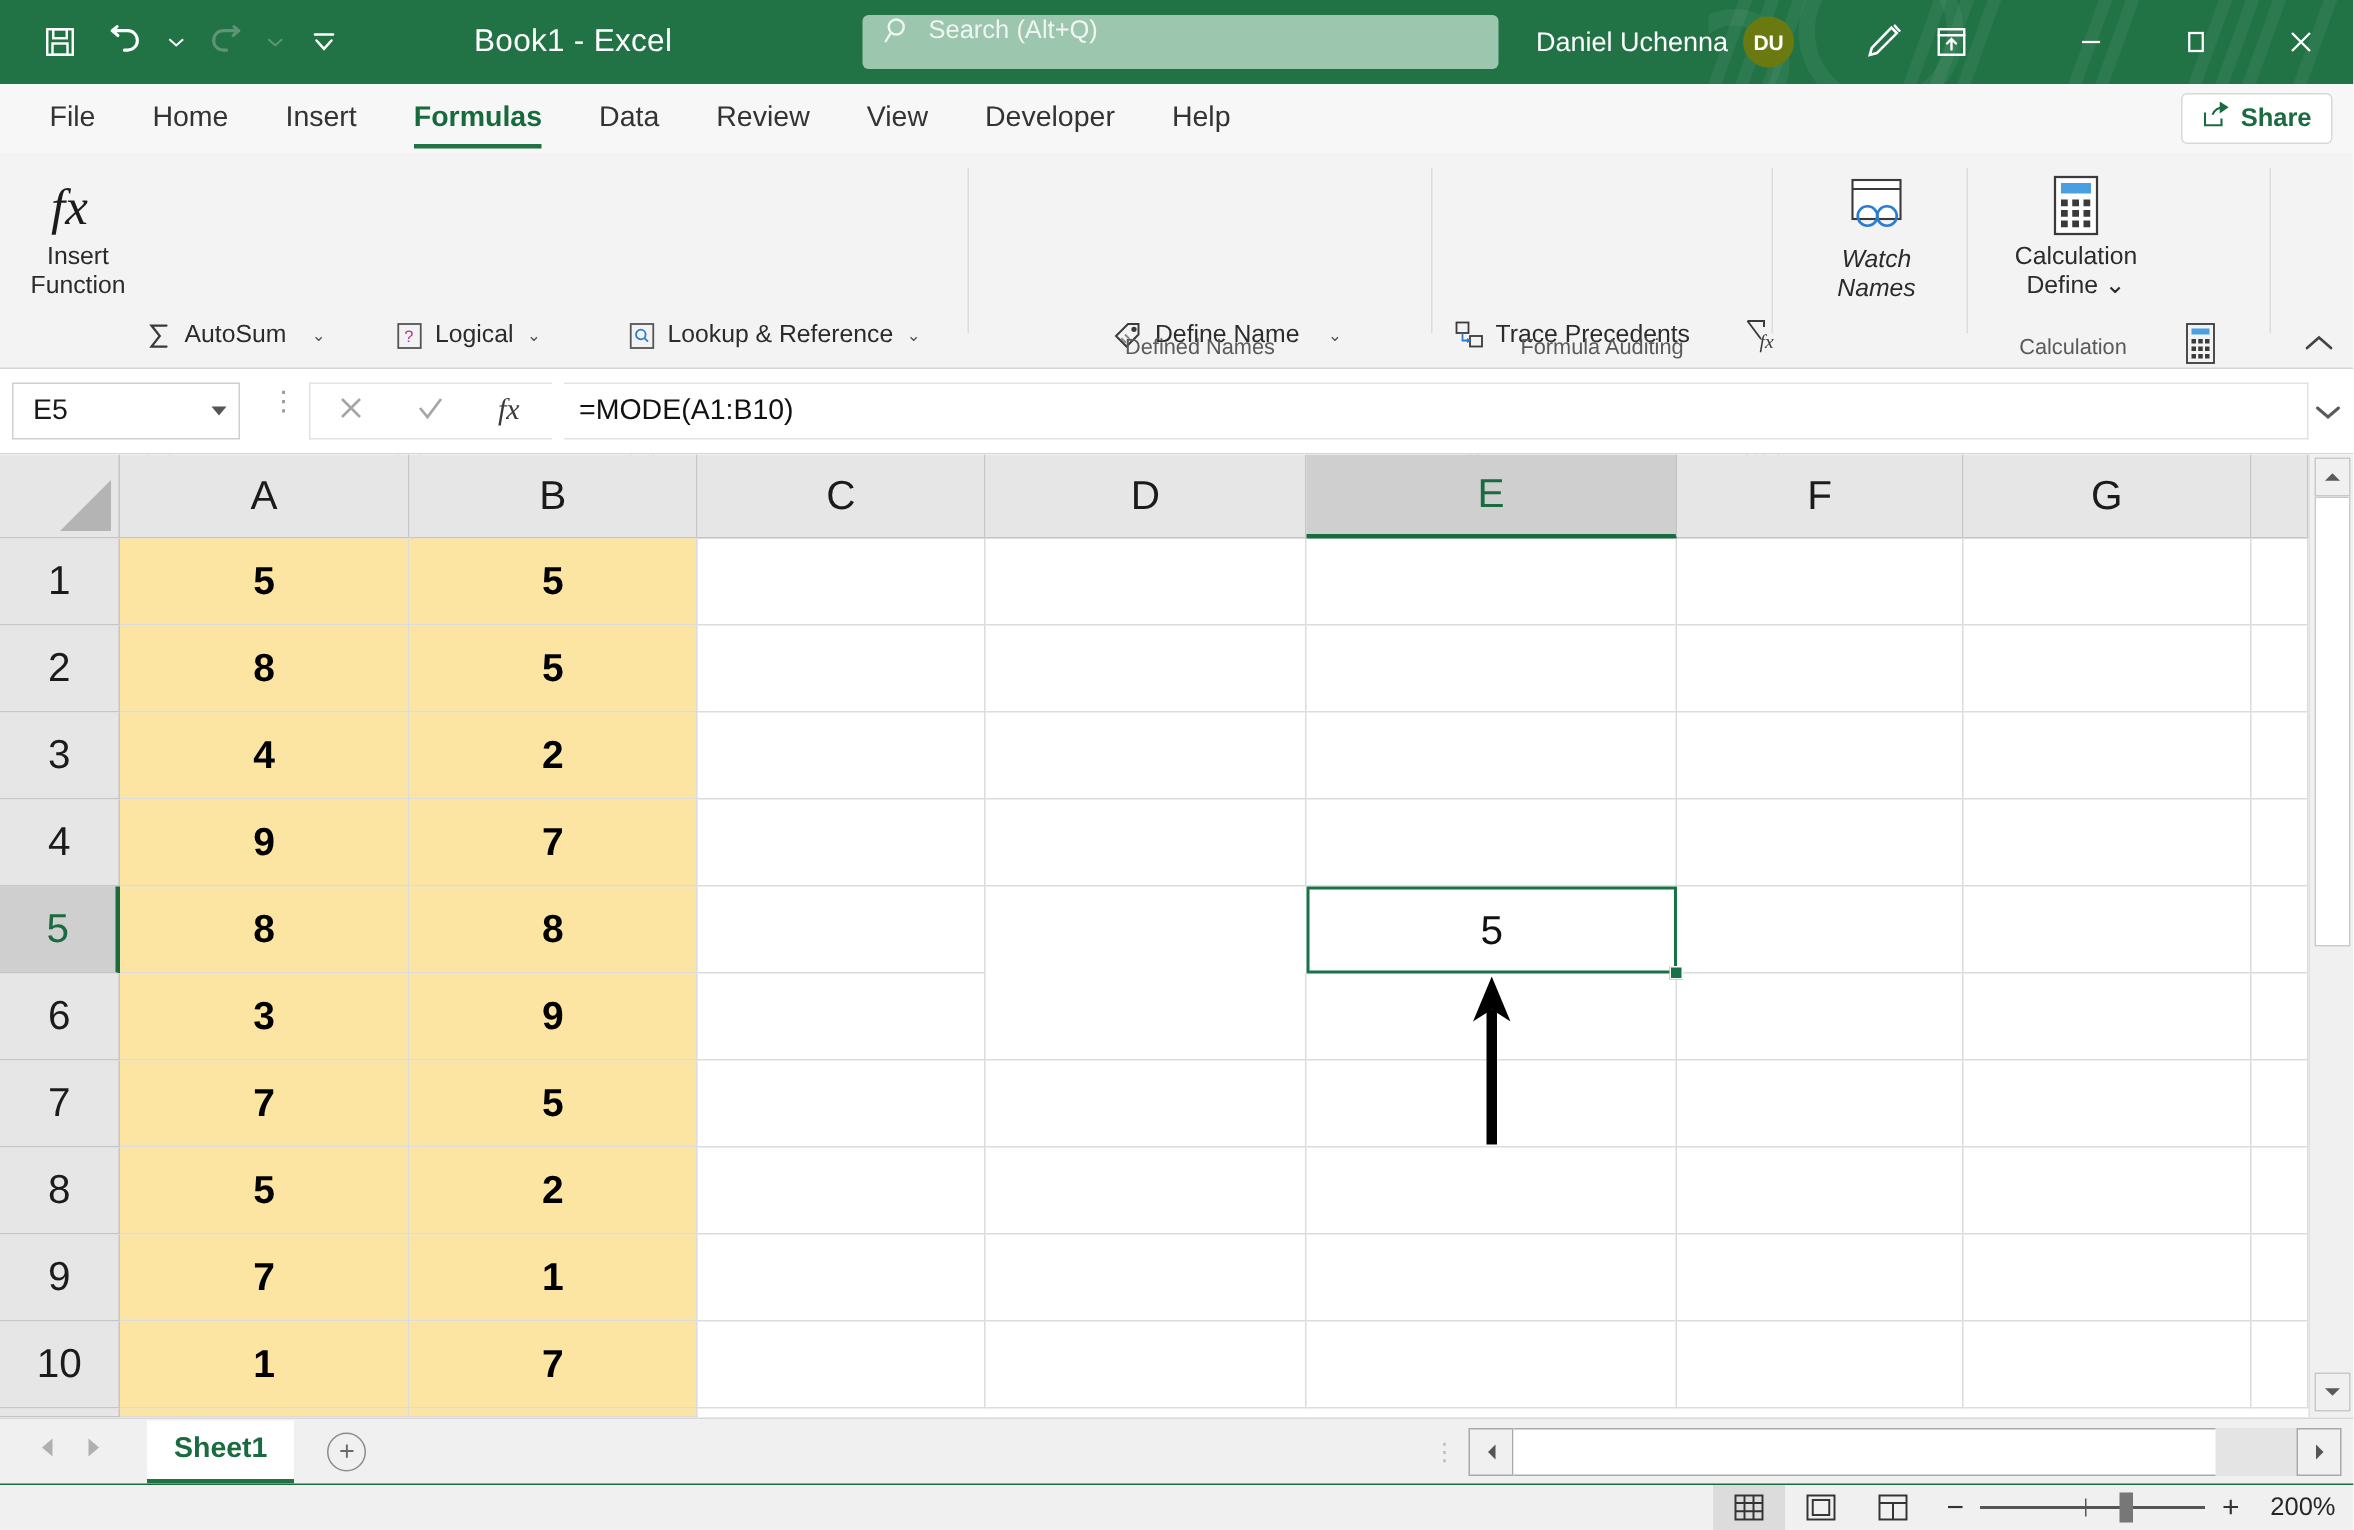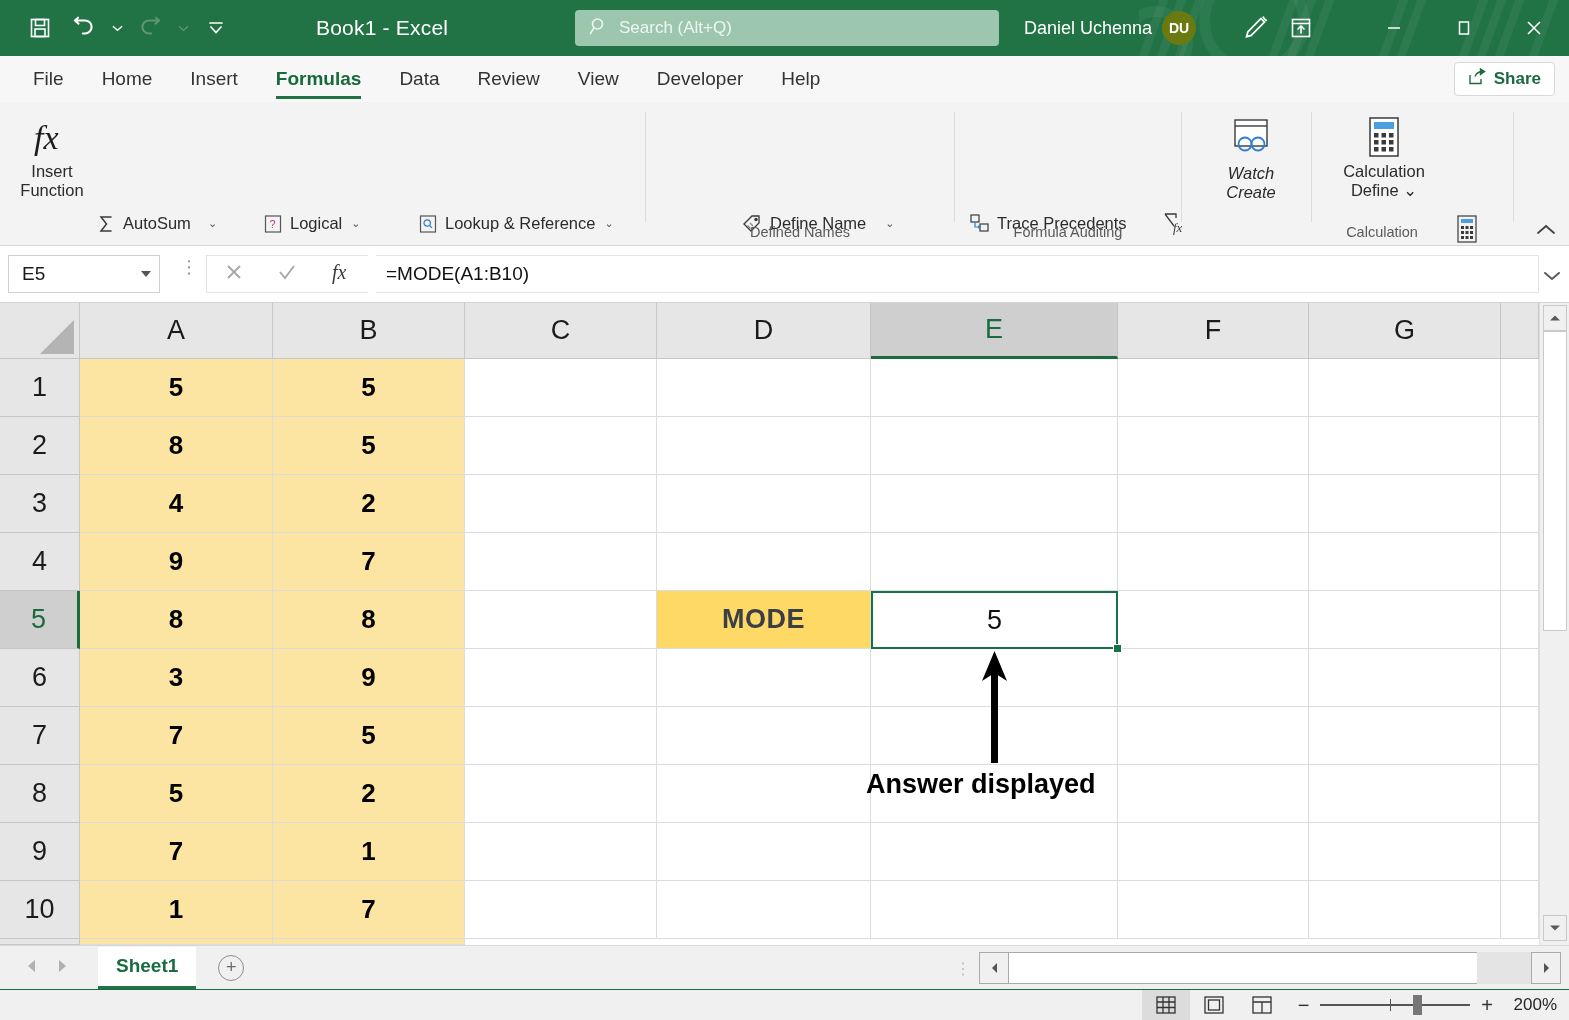--- a/index.html
+++ b/index.html
@@ -36,21 +36,21 @@
   .qat-btn.sm { width: 22px; }
   .qat-btn svg { display: block; }
   .doc-title {
     position: absolute; left: 316px; top: 0; height: 56px;
     display: flex; align-items: center;
     color: #fff; font-size: 21px; letter-spacing: .2px; z-index:2;
   }
   .searchbox {
     position: absolute; left: 575px; top: 10px; width: 424px; height: 36px;
     background: #9dc6ae; border-radius: 4px;
-    display: flex; align-items: center; gap: 10px; padding-left: 14px; z-index:2;
+    display: flex; align-items: flex-start; gap: 10px; padding-left: 14px; z-index:2;
   }
   .searchbox .ph { color: #eef6f1; font-size: 17px; }
   .account {
     position: absolute; left: 1024px; top: 0; height: 56px;
     display: flex; align-items: center; gap: 10px; z-index:2;
   }
   .account .nm { color: #fff; font-size: 18px; }
   .avatar {
     width: 34px; height: 34px; border-radius: 50%;
     background: #6b7a10; color: #fff; font-size: 14px; font-weight: bold;
@@ -589,21 +589,21 @@
         <span class="ico" style="width:56px;height:48px;">
           <svg width="54" height="46" viewBox="0 0 54 46" fill="none" stroke="#3a3a3a" stroke-width="1.4">
             <rect x="11" y="3" width="32" height="26" fill="#fff"></rect>
               <path d="M11 9 H43"></path>
             <circle cx="21" cy="27" r="6.5" stroke="#2b7cd3" stroke-width="1.8"></circle>
             <circle cx="34" cy="27" r="6.5" stroke="#2b7cd3" stroke-width="1.8"></circle>
             <path d="M27.5 26 L28 26" stroke="#2b7cd3" stroke-width="1.8"></path>
           </svg>
         </span>
         <span class="lbl">Watch</span>
-        <span class="lbl">Create</span>
+        <span class="lbl">Names</span>
       </div>
 
       <div class="gtitle" style="left:0; width:226px;">Formula Auditing</div>
     </div>
     <div class="rsep" style="left:1311px;"></div>
 
     <div class="rgroup" style="left:1312px; width:200px;">
       <div class="bigbtn" style="left:10px; top:12px; width:124px;">
         <span class="ico" style="width:44px;height:48px;">
           <svg width="40" height="46" viewBox="0 0 40 46" fill="none" stroke="#3a3a3a" stroke-width="1.5">
@@ -760,21 +760,20 @@
     <div class="cell" style="left:465px;width:192px;top:346px;height:58px;"></div>
     <div class="cell" style="left:465px;width:192px;top:404px;height:58px;"></div>
     <div class="cell" style="left:465px;width:192px;top:462px;height:58px;"></div>
     <div class="cell" style="left:465px;width:192px;top:520px;height:58px;"></div>
     <div class="cell" style="left:465px;width:192px;top:578px;height:58px;"></div>
 
     <div class="cell" style="left:657px;width:214px;top:56px;height:58px;"></div>
     <div class="cell" style="left:657px;width:214px;top:114px;height:58px;"></div>
     <div class="cell" style="left:657px;width:214px;top:172px;height:58px;"></div>
     <div class="cell" style="left:657px;width:214px;top:230px;height:58px;"></div>
-    <div class="cell modelbl" style="left:657px;width:214px;top:288px;height:58px;">MODE</div>
     <div class="cell" style="left:657px;width:214px;top:346px;height:58px;"></div>
     <div class="cell" style="left:657px;width:214px;top:404px;height:58px;"></div>
     <div class="cell" style="left:657px;width:214px;top:462px;height:58px;"></div>
     <div class="cell" style="left:657px;width:214px;top:520px;height:58px;"></div>
     <div class="cell" style="left:657px;width:214px;top:578px;height:58px;"></div>
 
     <div class="cell" style="left:871px;width:247px;top:56px;height:58px;"></div>
     <div class="cell" style="left:871px;width:247px;top:114px;height:58px;"></div>
     <div class="cell" style="left:871px;width:247px;top:172px;height:58px;"></div>
     <div class="cell" style="left:871px;width:247px;top:230px;height:58px;"></div>
@@ -821,21 +820,20 @@
     <div class="cell hl" style="left:80px;width:193px;top:636px;height:6px;"></div>
     <div class="cell hl" style="left:273px;width:192px;top:636px;height:6px;"></div>
 
     <div class="selcell" style="left:871px; top:288px; width:247px; height:58px;">5</div>
     <div class="selhandle" style="left:1113px; top:341px;"></div>
 
     <svg class="arrow" style="left:975px; top:342px;" width="46" height="120" viewBox="0 0 46 120">
       <path d="M19.5 118 V28" stroke="#000" stroke-width="7" fill="none"></path>
       <path d="M19.5 6 L32 36 L19.5 28 L7 36 Z" fill="#000"></path>
     </svg>
-    <div class="annot" style="left:866px; top:466px;">Answer displayed</div>
 
     <div class="vsb">
       <div class="arrowbox" style="top:2px;">
         <svg width="12" height="8" viewBox="0 0 12 8">
             <path d="M1 6.5 L6 1.5 L11 6.5 Z" fill="#5a5a5a"></path>
           </svg>
       </div>
       <div class="thumb"></div>
       <div class="arrowbox" style="top:612px;">
         <svg width="12" height="8" viewBox="0 0 12 8">

